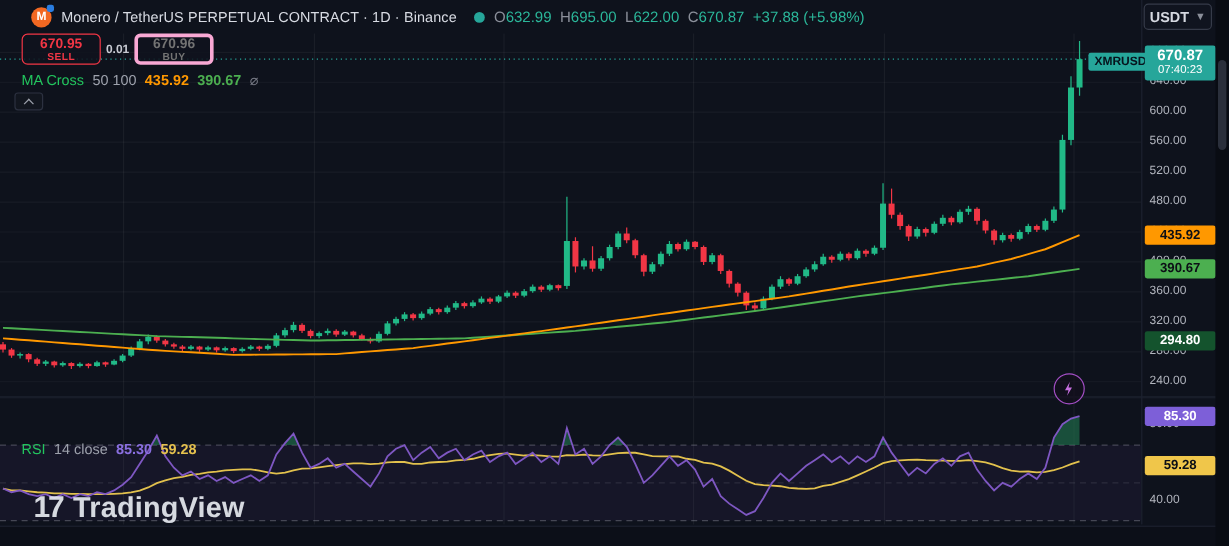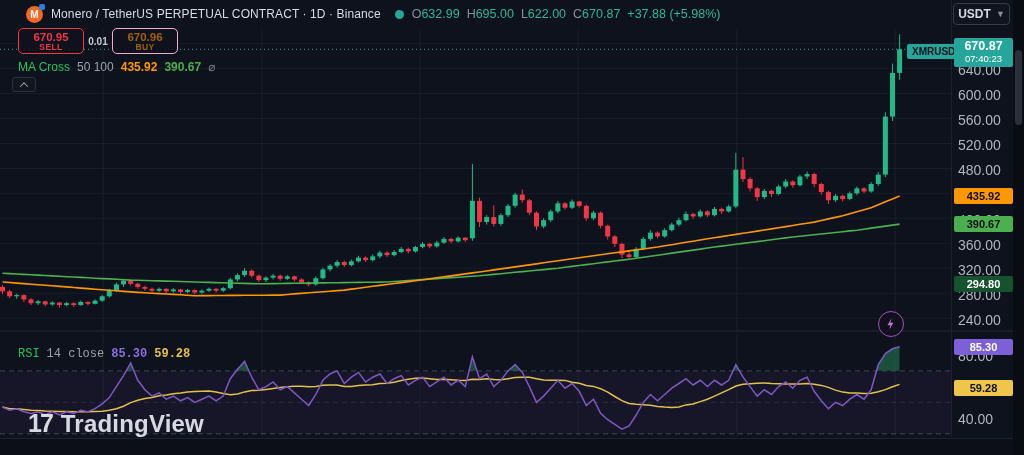--- a/index.html
+++ b/index.html
@@ -30,46 +30,46 @@
             background:#10141f; border:1px solid #363b49; border-radius:4px;
             display:flex; align-items:center; justify-content:center; gap:5px;
             color:#d5d8e0; font-size:12px; font-weight:600; }
   #currency-btn .chev { color:#8b8f9a; font-size:9px; }
 
   
   #trade-panel { position:absolute; left:18px; top:28px; z-index:6; display:flex; align-items:center; }
   .trade-box { width:66px; height:26px; border-radius:5px; background:rgba(15,19,29,.85);
                display:flex; flex-direction:column; align-items:center; justify-content:center; line-height:1.05; }
   .sell-box { border:1px solid #f23645; color:#f23645; }
-  .buy-box  { border:1px solid #f9a8d4; color:#a16207; }
+  .buy-box  { border:3px solid #f9a8d4; color:#737373; }
   .trade-price { font-size:11.5px; font-weight:bold; }
   .trade-label { font-size:8.5px; font-weight:bold; letter-spacing:.4px; }
   .spread { width:28px; text-align:center; color:#c6c9d1; font-size:10px; font-weight:600; }
 
   
   .legend { position:absolute; z-index:6; display:flex; align-items:center; gap:7px; font-size:12px; }
   #ma-legend { left:18px; top:60px; }
-  #rsi-legend { left:18px; top:347px;font-family:Liberation Mono, monospace; }
+  #rsi-legend { left:18px; top:367px; }
   .leg-name { color:#22c55e; }
   .leg-params { color:#9da1ac; }
   .val-orange { color:#ff9800; font-weight:600; }
   .val-green  { color:#4caf50; font-weight:600; }
   .val-purple { color:#8a6fe0; font-weight:600; }
   .val-yellow { color:#e5c14d; font-weight:600; }
   .leg-icon { color:#787b86; font-size:12px; }
 
   #legend-collapse { position:absolute; left:12px; top:77px; width:24px; height:15px; z-index:6;
       border:1px solid #2c3140; border-radius:3px; background:#12161f;
       display:flex; align-items:center; justify-content:center; }
   #legend-collapse .up { width:6px; height:6px; border-left:1.5px solid #9da1ac;
       border-top:1.5px solid #9da1ac; transform:rotate(45deg) translate(1px,1px); }
 
   
   #axis-border { position:absolute; left:951px; top:0; width:1px; height:437px; background:#1d2230; z-index:4; }
-  .axis-label { position:absolute; left:958px; color:#b2b5be; font-size:14px; z-index:4; }
+  .axis-label { position:absolute; left:958px; color:#b2b5be; font-size:10px; z-index:4; }
   .chip { position:absolute; left:954px; width:59px; height:16px; border-radius:2px; z-index:6;
           display:flex; align-items:center; justify-content:center;
           font-size:11px; font-weight:bold; }
   .chip-orange { background:#ff9800; color:#0c0f16; top:188px; }
   .chip-green  { background:#4caf50; color:#0c0f16; top:216px; }
   .chip-blue   { background:#14532d; color:#fff;    top:276px; }
   .chip-purple { background:#7d5fd8; color:#fff;    top:339px; }
   .chip-yellow { background:#f0c64a; color:#0c0f16; top:380px; }
 
   #symbol-badge { position:absolute; left:907px; top:44px; height:15px; padding:0 5px; z-index:7;

